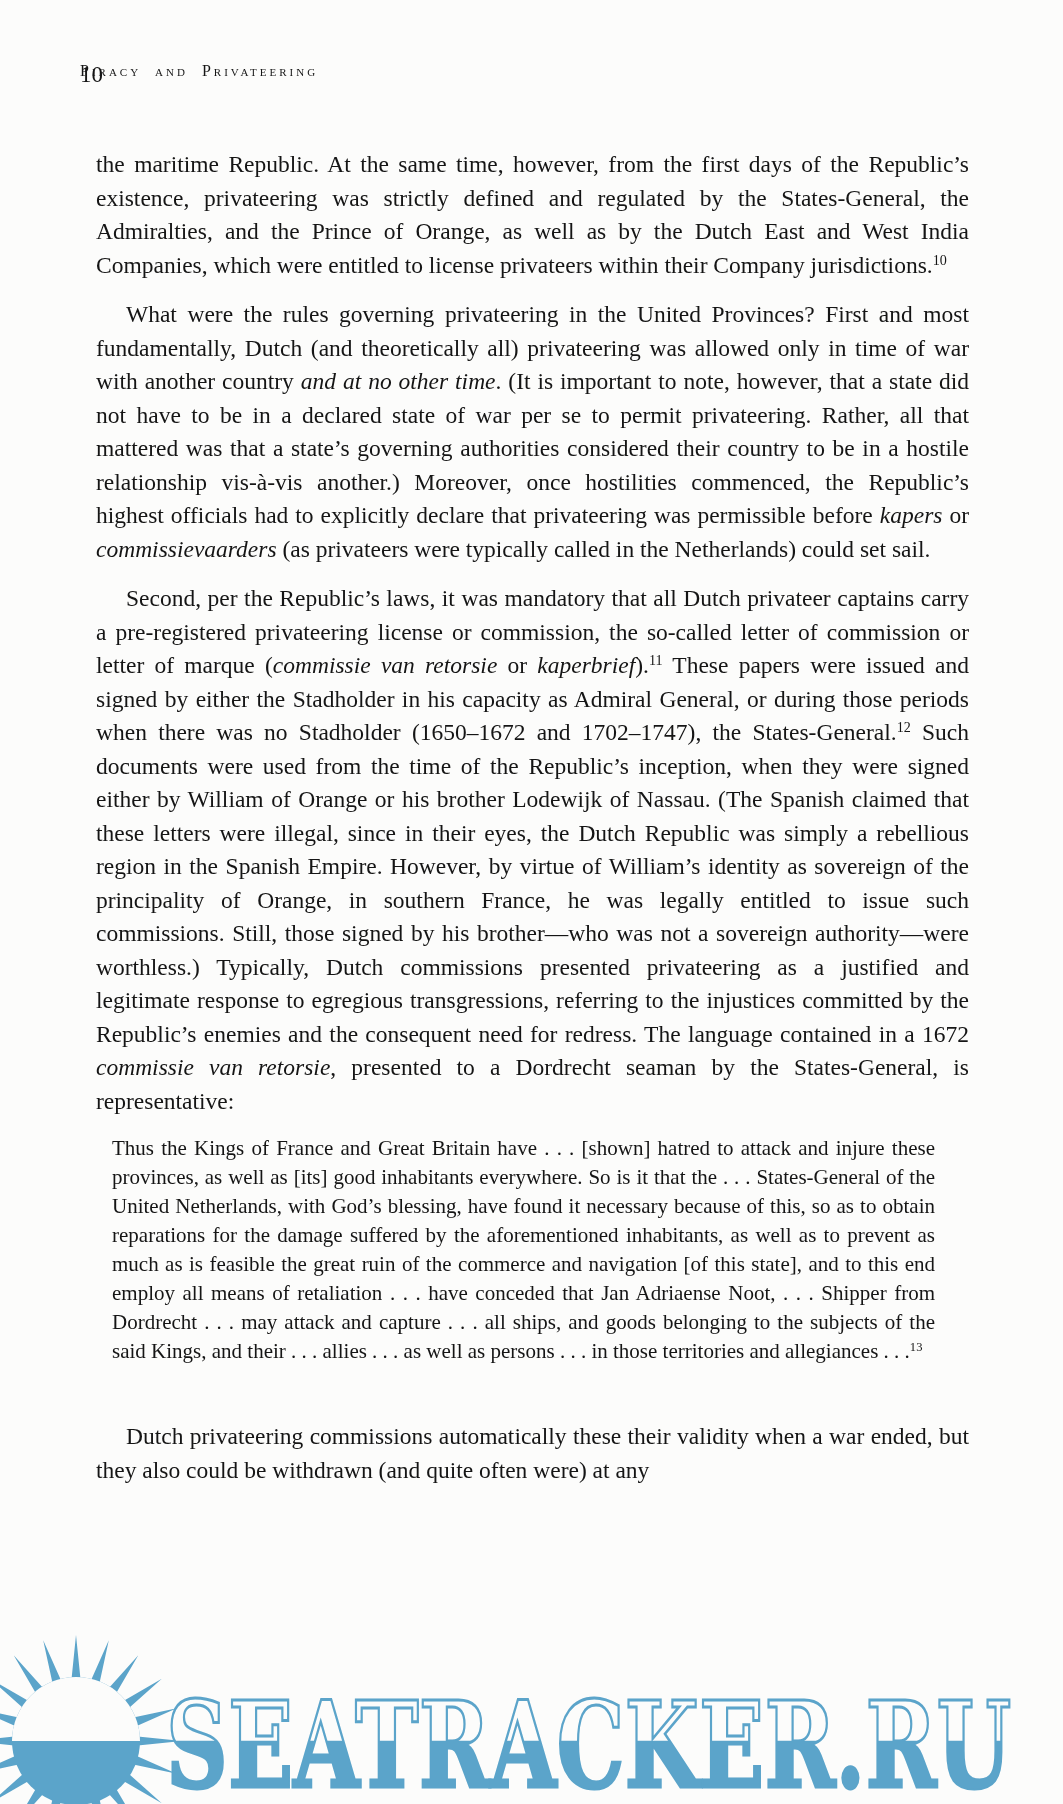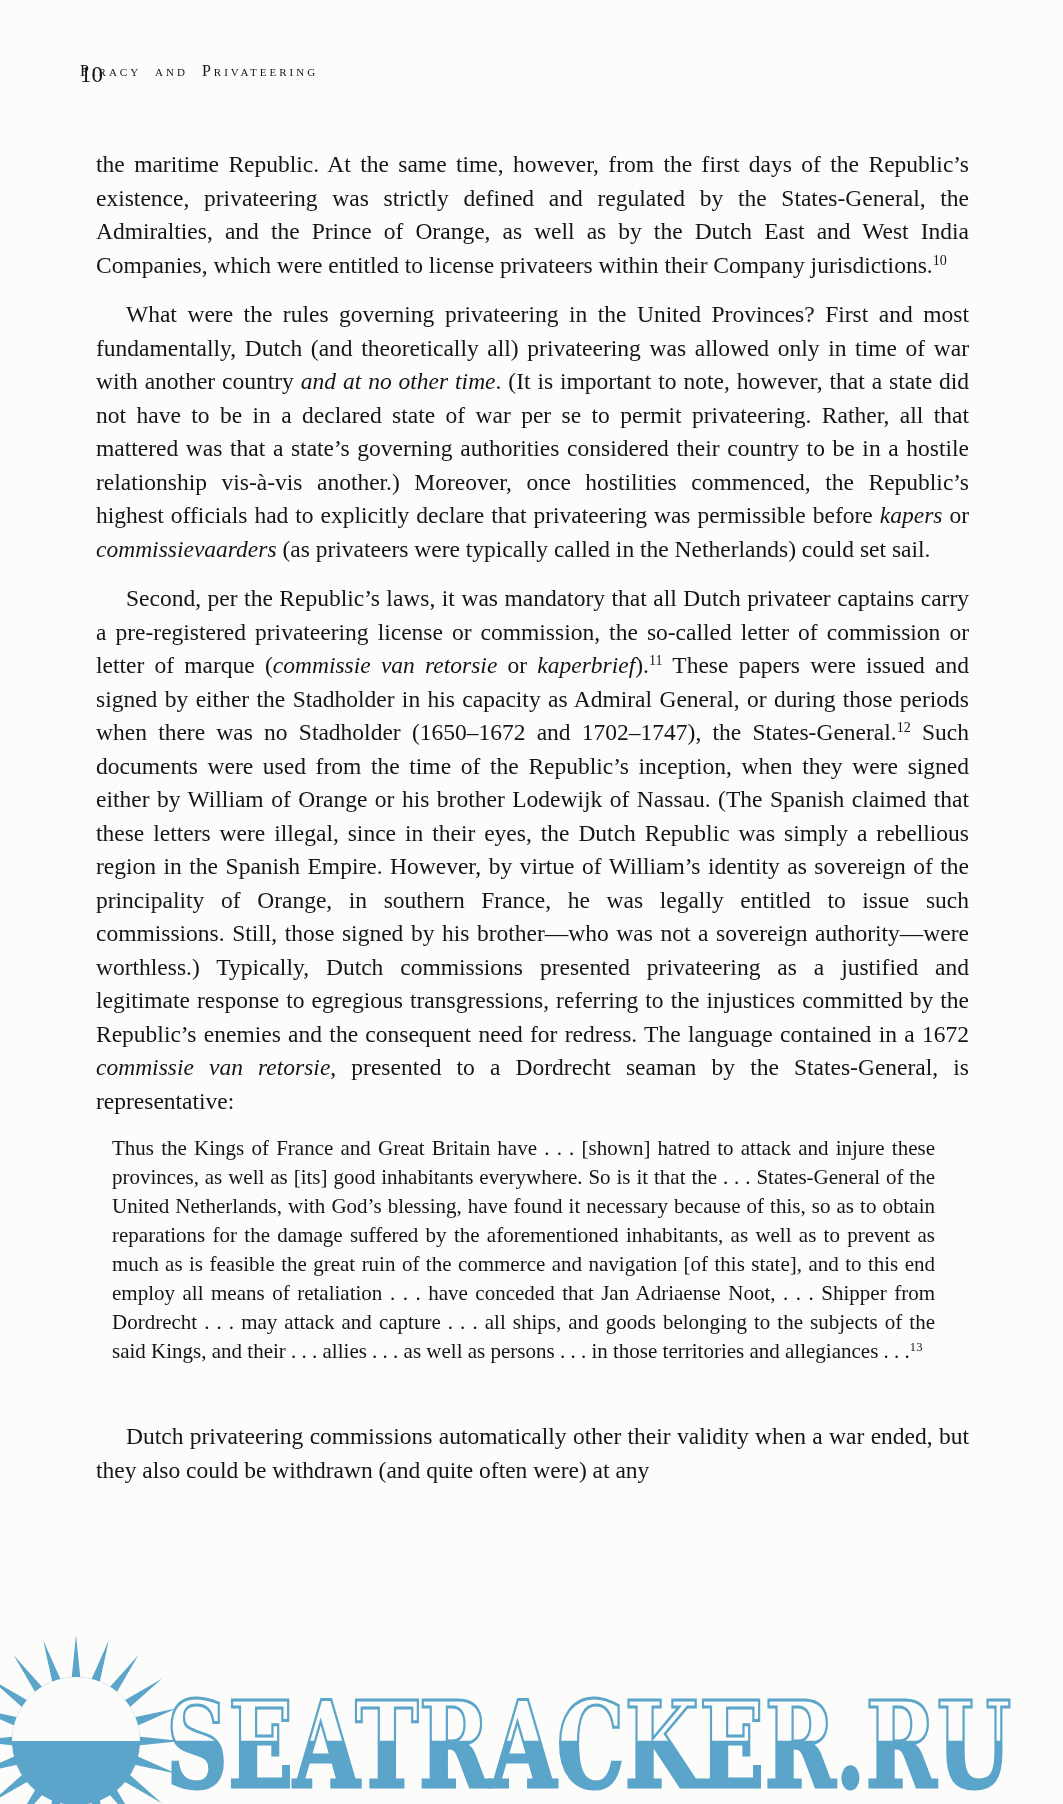--- a/index.html
+++ b/index.html
@@ -95,16 +95,16 @@
   <header class="page-header">
     <span class="page-number">10</span>
     <span class="running-title">Piracy and Privateering</span>
   </header>
 
   <main class="page-body">
       <p class=""><span>the maritime Republic. At the same time, however, from the first days of the Republic’s existence, privateering was strictly defined and regulated by the States-General, the Admiralties, and the Prince of Orange, as well as by the Dutch East and West India Companies, which were entitled to license privateers within their Company jurisdictions.</span><sup>10</sup></p>
       <p class=" indent"><span>What were the rules governing privateering in the United Provinces? First and most fundamentally, Dutch (and theoretically all) privateering was allowed only in time of war with another country </span><i>and at no other time</i><span>. (It is important to note, however, that a state did not have to be in a declared state of war per se to permit privateering. Rather, all that mattered was that a state’s governing authorities considered their country to be in a hostile relationship vis-à-vis another.) Moreover, once hostilities commenced, the Republic’s highest officials had to explicitly declare that privateering was permissible before </span><i>kapers</i><span> or </span><i>commissievaarders</i><span> (as privateers were typically called in the Netherlands) could set sail.</span></p>
       <p class=" indent"><span>Second, per the Republic’s laws, it was mandatory that all Dutch privateer captains carry a pre-registered privateering license or commission, the so-called letter of commission or letter of marque (</span><i>commissie van retorsie</i><span> or </span><i>kaperbrief</i><span>).</span><sup>11</sup><span> These papers were issued and signed by either the Stadholder in his capacity as Admiral General, or during those periods when there was no Stadholder (1650–1672 and 1702–1747), the States-General.</span><sup>12</sup><span> Such documents were used from the time of the Republic’s inception, when they were signed either by William of Orange or his brother Lodewijk of Nassau. (The Spanish claimed that these letters were illegal, since in their eyes, the Dutch Republic was simply a rebellious region in the Spanish Empire. However, by virtue of William’s identity as sovereign of the principality of Orange, in southern France, he was legally entitled to issue such commissions. Still, those signed by his brother—who was not a sovereign authority—were worthless.) Typically, Dutch commissions presented privateering as a justified and legitimate response to egregious transgressions, referring to the injustices committed by the Republic’s enemies and the consequent need for redress. The language contained in a 1672 </span><i>commissie van retorsie</i><span>, presented to a Dordrecht seaman by the States-General, is representative:</span></p>
       <div class="quote"><span>Thus the Kings of France and Great Britain have . . . [shown] hatred to attack and injure these provinces, as well as [its] good inhabitants everywhere. So is it that the . . . States-General of the United Netherlands, with God’s blessing, have found it necessary because of this, so as to obtain reparations for the damage suffered by the aforementioned inhabitants, as well as to prevent as much as is feasible the great ruin of the commerce and navigation [of this state], and to this end employ all means of retaliation . . . have conceded that Jan Adriaense Noot, . . . Shipper from Dordrecht . . . may attack and capture . . . all ships, and goods belonging to the subjects of the said Kings, and their . . . allies . . . as well as persons . . . in those territories and allegiances . . .</span><sup>13</sup></div>
-      <p class=" indent"><span>Dutch privateering commissions automatically other their validity when a war ended, but they also could be withdrawn (and quite often were) at any</span></p>
+      <p class=" indent"><span>Dutch privateering commissions automatically these their validity when a war ended, but they also could be withdrawn (and quite often were) at any</span></p>
     </main>
 
 </div>
 
 </body></html>

